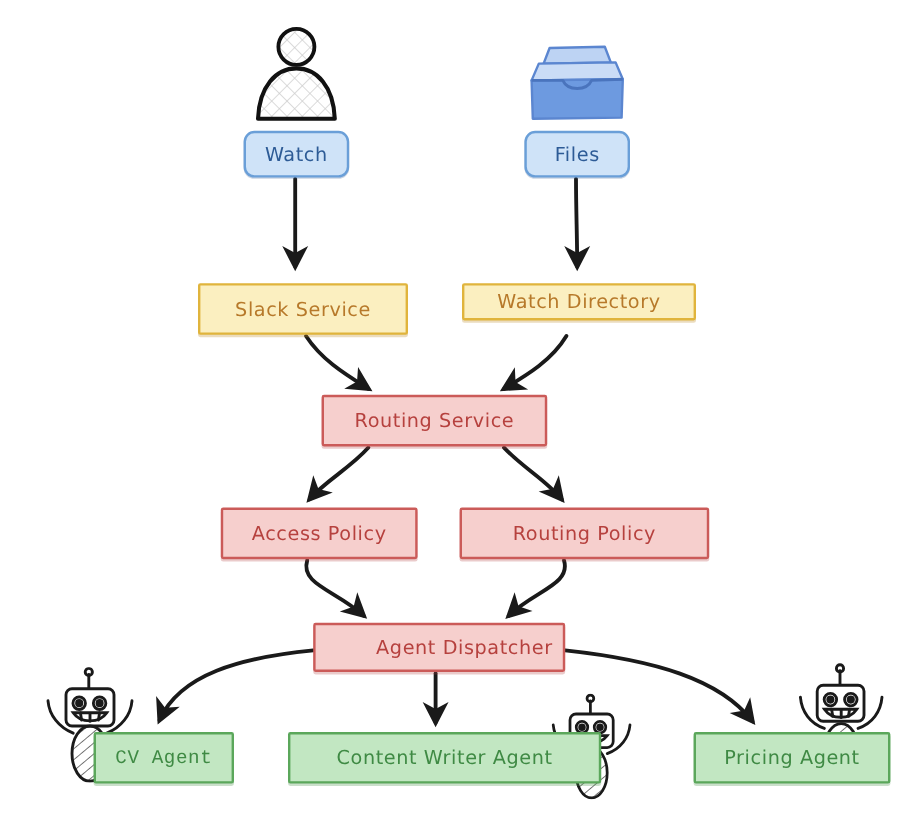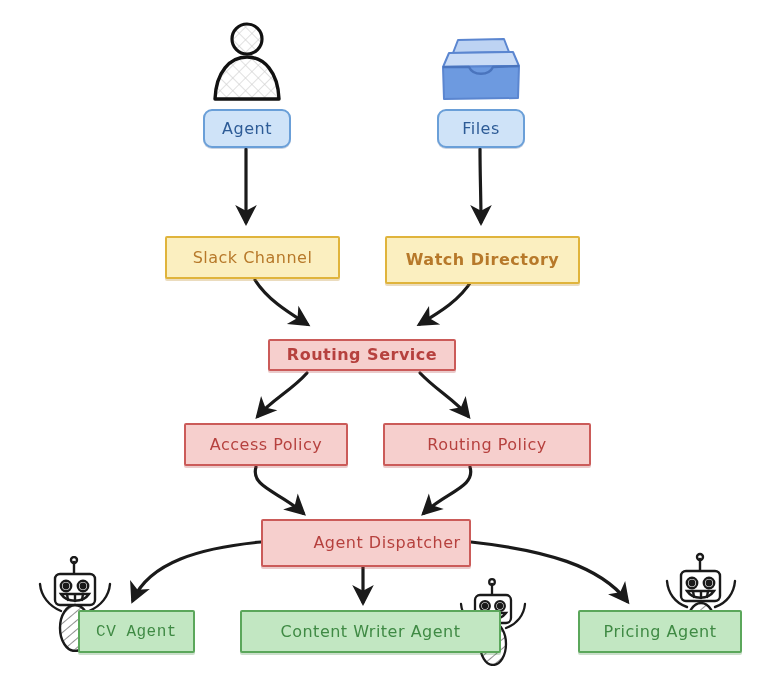--- a/index.html
+++ b/index.html
@@ -204,48 +204,48 @@
           <line x1="41" y1="40" x2="41" y2="46"></line>
         <line x1="48" y1="39" x2="47" y2="45"></line>
         <ellipse cx="41" cy="73" rx="14" ry="22" fill="url(#hatchBotC)"></ellipse>
         <path d="M 27 55 C 15 51, 8 41, 7 29"></path>
         <path d="M 55 55 C 67 51, 74 41, 75 29"></path>
       </g>
     </svg>
   </div>
 
   <div class="node node-blue" style="left:203px; top:109px; width:88px; height:39px;">
-    <span class="node-label">Agent</span>
+    <span class="node-label">Watch</span>
   </div>
 
   <div class="node node-blue" style="left:437px; top:109px; width:88px; height:39px;">
     <span class="node-label">Files</span>
   </div>
 
   <div class="node node-yellow" style="left:165px; top:236px; width:175px; height:43px;">
-    <span class="node-label">Slack Channel</span>
-  </div>
-
-  <div class="node node-yellow" style="left:385px; top:236px; width:195px; height:48px;font-weight:bold;">
+    <span class="node-label">Slack Service</span>
+  </div>
+
+  <div class="node node-yellow" style="left:385px; top:236px; width:195px; height:31px;">
     <span class="node-label">Watch Directory</span>
   </div>
 
-  <div class="node node-red" style="left:268px; top:339px; width:188px; height:32px;font-weight:bold;">
+  <div class="node node-red" style="left:268px; top:329px; width:188px; height:43px;">
     <span class="node-label">Routing Service</span>
   </div>
 
   <div class="node node-red" style="left:184px; top:423px; width:164px; height:43px;">
     <span class="node-label">Access Policy</span>
   </div>
 
   <div class="node node-red" style="left:383px; top:423px; width:208px; height:43px;">
     <span class="node-label">Routing Policy</span>
   </div>
 
-  <div class="node node-red" style="left:261px; top:519px; width:210px; height:48px;padding-left:42px;">
+  <div class="node node-red" style="left:261px; top:519px; width:210px; height:41px;padding-left:42px;">
     <span class="node-label">Agent Dispatcher</span>
   </div>
 
   <div class="node node-green" style="left:78px; top:610px; width:117px; height:43px;font-family:Liberation Mono, monospace;">
     <span class="node-label">CV Agent</span>
   </div>
 
   <div class="node node-green" style="left:240px; top:610px; width:261px; height:43px;">
     <span class="node-label">Content Writer Agent</span>
   </div>

